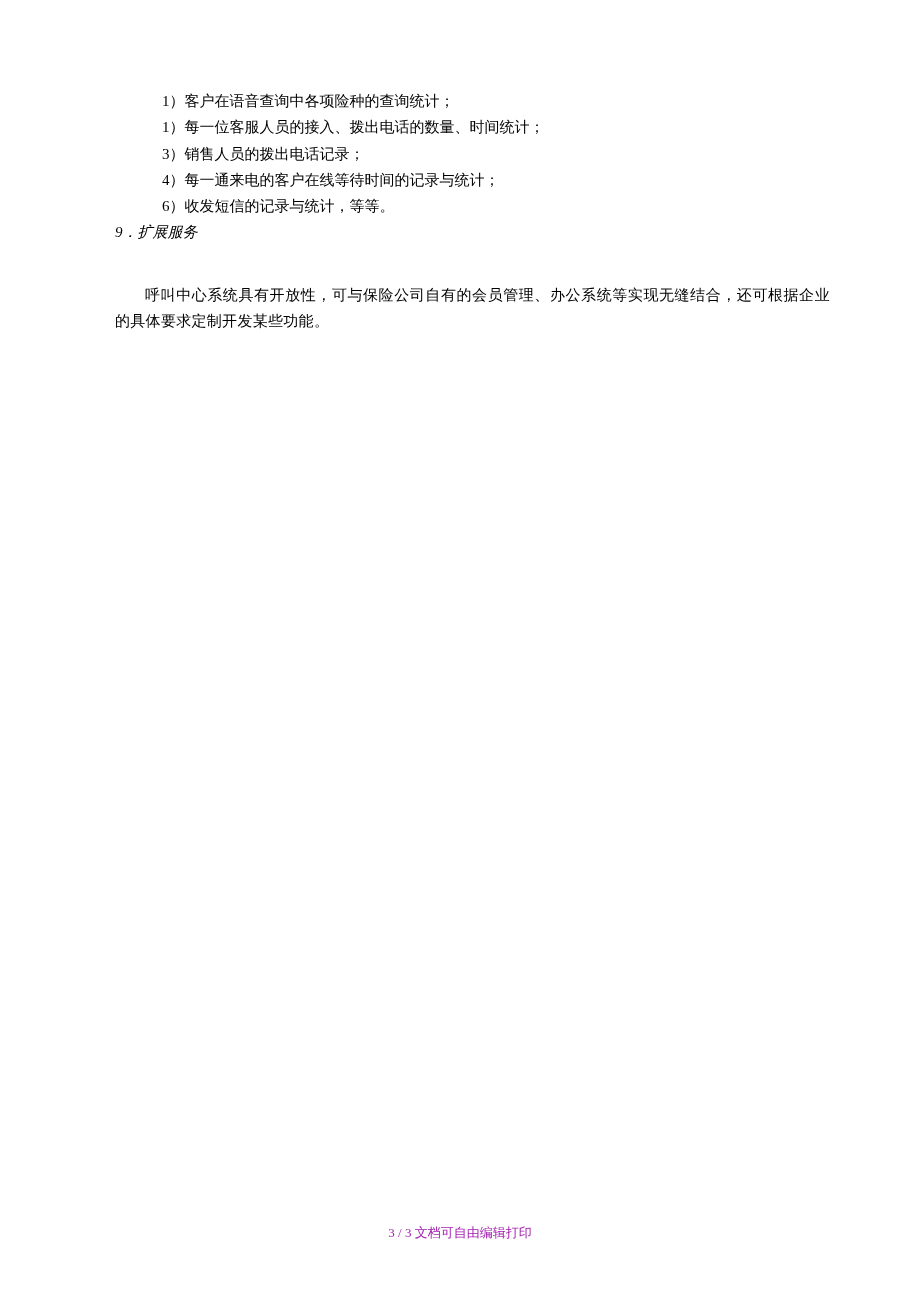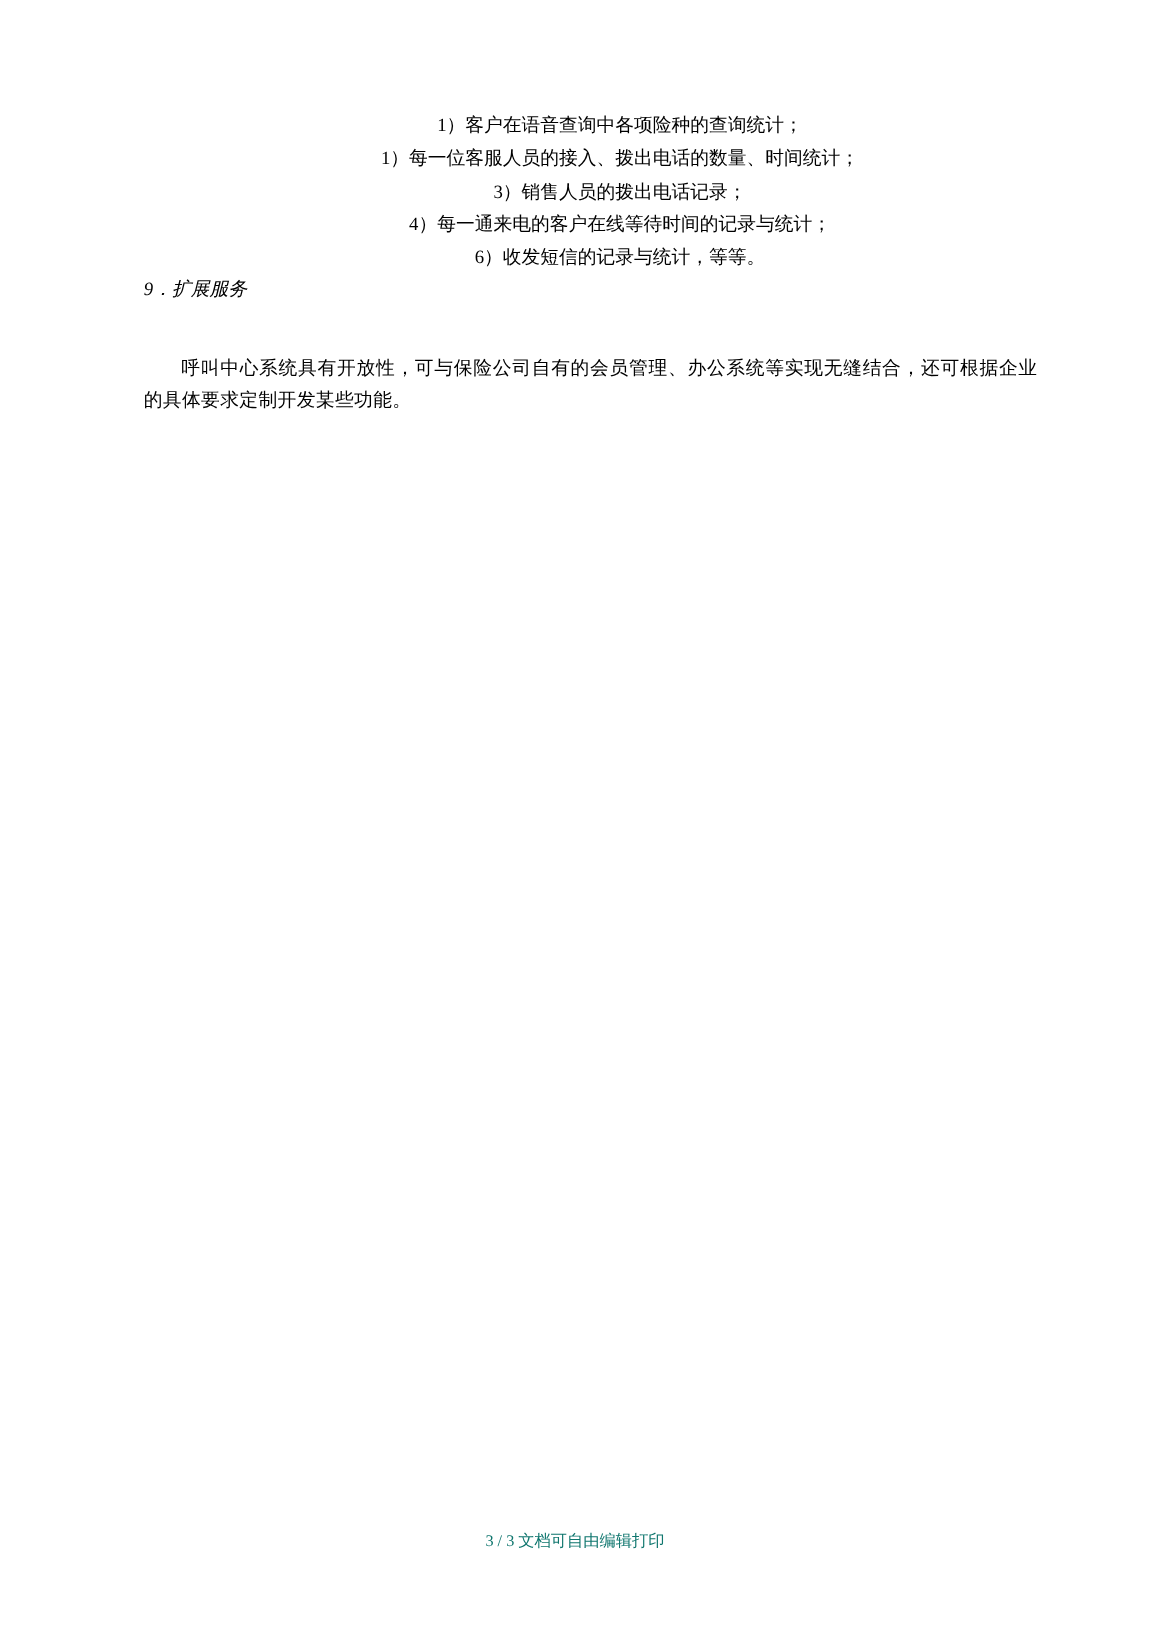--- a/index.html
+++ b/index.html
@@ -16,42 +16,41 @@
       color: #000000;
       position: relative;
     }
     .page-content {
       padding: 88px 90px 0 90px;
       line-height: 1.75;
     }
     .numbered-item {
       padding-left: 72px;
       text-indent: 0;
-      text-align: center;
     }
     .section-heading {
       padding-left: 25px;
       font-style: italic;
     }
     .paragraph {
       text-indent: 2em;
       padding-left: 25px;
       padding-right: 0;
       text-align: justify;
       letter-spacing: 0.3px;
       margin-top: 36px;
     }
     .footer {
       position: absolute;
       bottom: 60px;
       left: 0;
       width: 100%;
       text-align: center;
       font-size: 13px;
-      color: #0f766e;
+      color: #a21caf;
     }
   </style>
 </head>
 <body>
 
 <div class="page-content">
   <div class="numbered-item">1）客户在语音查询中各项险种的查询统计；</div>
   <div class="numbered-item">1）每一位客服人员的接入、拨出电话的数量、时间统计；</div>
   <div class="numbered-item">3）销售人员的拨出电话记录；</div>
   <div class="numbered-item">4）每一通来电的客户在线等待时间的记录与统计；</div>

